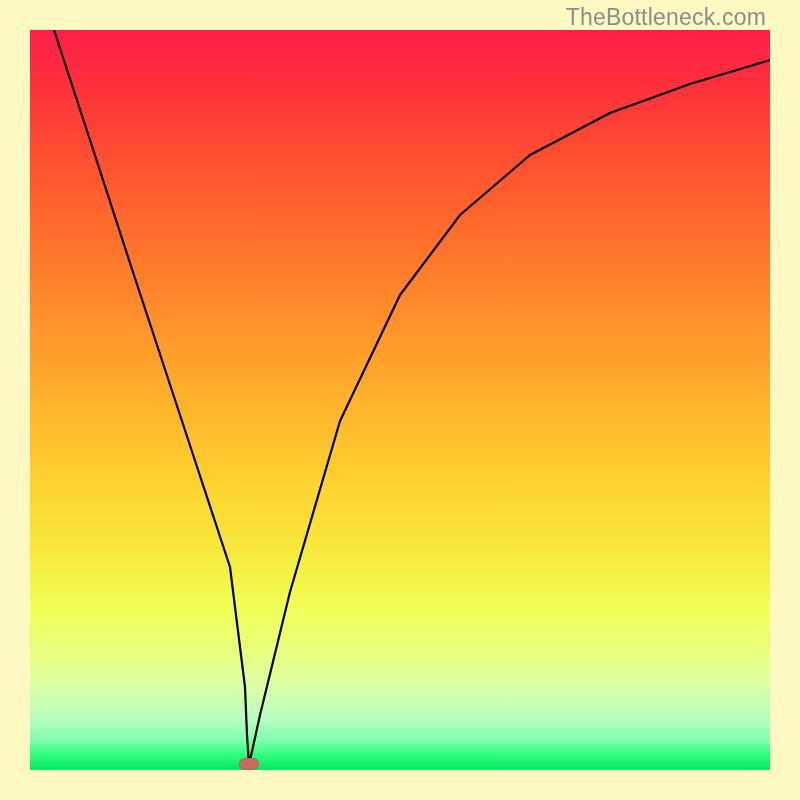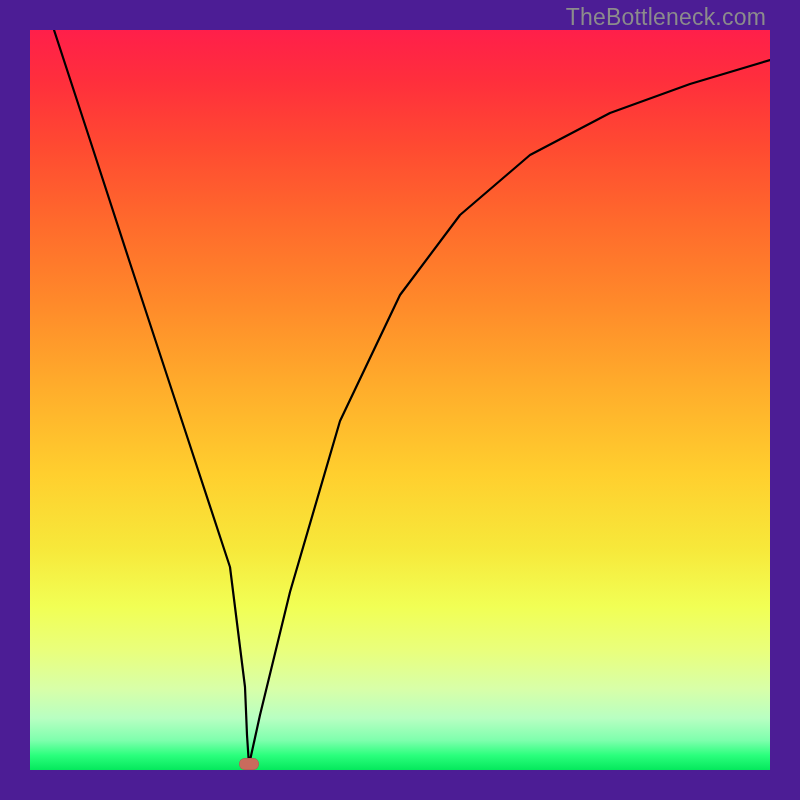--- a/index.html
+++ b/index.html
@@ -8,21 +8,21 @@
     width: 800px;
     height: 800px;
     overflow: hidden;
     background: #000;
     font-family: Arial, Helvetica, sans-serif;
   }
   .frame {
     position: relative;
     width: 800px;
     height: 800px;
-    background: #4c1d95;
+    background: #fef9c3;
   }
   .plot-area {
     position: absolute;
     left: 30px;
     top: 30px;
     width: 740px;
     height: 740px;
     background: linear-gradient(
       to bottom,
       #ff1f4a 0%,

